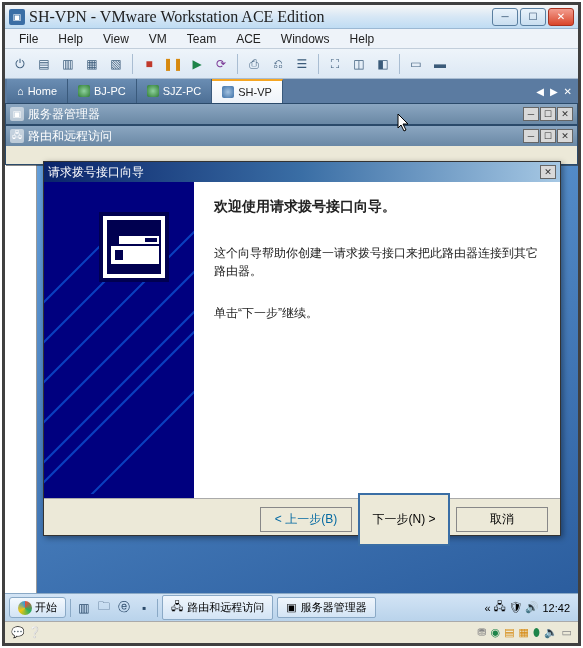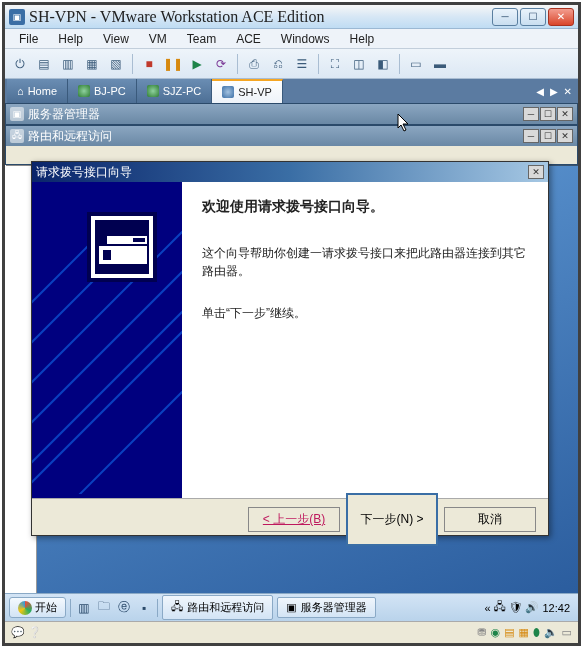--- a/index.html
+++ b/index.html
@@ -50,32 +50,32 @@
 .taskbar { position: absolute; left: 0; right: 0; bottom: 0; height: 28px; background: linear-gradient(#d3e4f5,#b9d3eb); border-top: 1px solid #8aa9c6; display: flex; align-items: center; padding: 0 4px; gap: 4px; font-size: 11px; }
 .startbtn { display: flex; align-items: center; gap: 3px; padding: 2px 8px; background: linear-gradient(#f4f9fe,#d3e4f5); border: 1px solid #8aa9c6; border-radius: 3px; cursor: pointer; }
 .startbtn .orb { width: 14px; height: 14px; border-radius: 50%; background: conic-gradient(#e74c3c,#27ae60,#f1c40f,#3498db); }
 .ql { display: flex; gap: 2px; padding: 0 4px; border-left: 1px solid #8aa9c6; border-right: 1px solid #8aa9c6; }
 .ql span { width: 18px; height: 18px; display: flex; align-items: center; justify-content: center; cursor: pointer; font-size: 12px; color: #2b4a6a; }
 .taskbtn { display: flex; align-items: center; gap: 4px; padding: 2px 8px; background: linear-gradient(#f0f6fc,#d3e4f5); border: 1px solid #8aa9c6; border-radius: 2px; cursor: pointer; max-width: 150px; overflow: hidden; white-space: nowrap; }
 .tray { margin-left: auto; display: flex; align-items: center; gap: 3px; padding: 0 4px; }
 .tray span { font-size: 11px; cursor: pointer; }
 
 
-.wizard { position: absolute; left: 26px; top: 58px; width: 518px; height: 375px; border: 1px solid #333; background: #ece9d8; box-shadow: 2px 2px 6px rgba(0,0,0,.4); }
+.wizard { position: absolute; left: 38px; top: 58px; width: 518px; height: 375px; border: 1px solid #333; background: #ece9d8; box-shadow: 2px 2px 6px rgba(0,0,0,.4); }
 .wizard .wtitle { height: 20px; background: linear-gradient(90deg,#0a246a,#3a6ea5,#a6c8e4); color: #fff; font-size: 12px; display: flex; align-items: center; padding: 0 4px; }
 .wizard .wtitle .wclose { margin-left: auto; width: 16px; height: 14px; background: #d9d9d9; border: 1px solid #666; display: flex; align-items: center; justify-content: center; font-size: 9px; cursor: pointer; color: #333; }
 .wizard .wbody { display: flex; height: 316px; }
 .wizard .wside { width: 150px; background: #00007f; position: relative; overflow: hidden; }
 .wizard .wside svg { position: absolute; inset: 0; }
 .wizard .wmain { flex: 1; background: #fff; padding: 16px 20px; font-size: 12px; color: #222; }
 .wizard .wmain h2 { font-size: 14px; font-weight: bold; margin-bottom: 28px; }
 .wizard .wmain p { margin-bottom: 24px; line-height: 1.5; }
 .wizard .wbtns { height: 42px; border-top: 1px solid #aaa; display: flex; align-items: center; justify-content: flex-end; gap: 6px; padding: 0 12px; }
 .wizard .wbtns button { font-size: 12px; padding: 3px 8px; min-width: 92px; background: #ece9d8; border: 1px solid #888; cursor: pointer; }
-.wizard .wbtns button:disabled { color: #be185d; text-decoration: underline; }
+.wizard .wbtns button:disabled { color: #0369a1; }
 .wizard .wbtns button.default { border: 2px solid #3a6ea5; padding: 16px 7px; }
 
 .cursor { position: absolute; width: 14px; height: 20px; pointer-events: none; }
 
 
 .treepane { position:absolute; left:0; top:0; bottom:28px; width:32px; background:#fff; border-right:1px solid #999; padding-top:24px; font-size:10px; color:#333; }
 .treepane .node { padding:2px 4px; cursor:pointer; display:flex; gap:2px; align-items:center; }
 .desktop { position:absolute; left:32px; right:0; top:0; bottom:28px; background: linear-gradient(160deg,#6ba6e0,#2b5d9e); }
 </style>
 </head>

